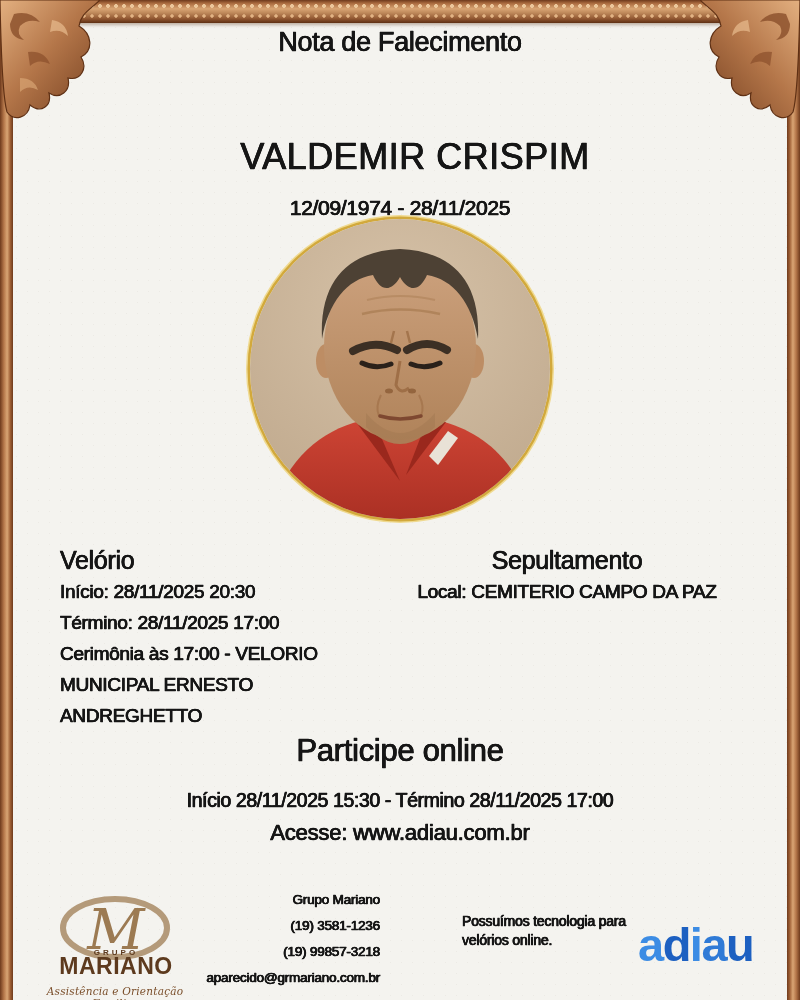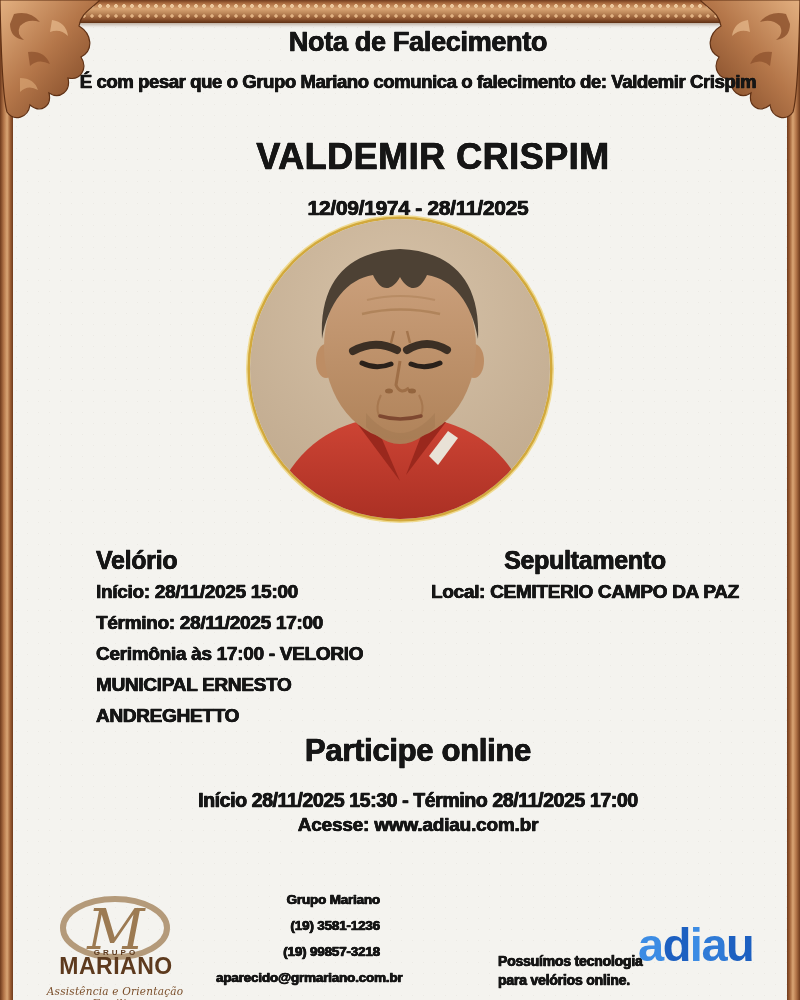--- a/index.html
+++ b/index.html
@@ -26,22 +26,22 @@
   .frame-side {
     position:absolute; top:0; bottom:0; width:13px; z-index:5;
     background:linear-gradient(to right,#6e3a1c 0%, #b5774a 30%, #d9a574 55%, #9c5d33 80%, #6e3a1c 100%);
   }
   .frame-left { left:0; }
   .frame-right { right:0; transform:scaleX(-1); }
   .corner { position:absolute; top:0; width:100px; height:122px; z-index:7; }
   .corner-left { left:0; }
   .corner-right { right:0; transform:scaleX(-1); }
   
-  .hv { font-weight:bold; -webkit-text-stroke:0.5px currentColor;
-        text-shadow:0.35px 0 0 currentColor, -0.35px 0 0 currentColor;padding-left:36px; }
+  .hv { font-weight:normal; -webkit-text-stroke:0.5px currentColor;
+        text-shadow:0.35px 0 0 currentColor, -0.35px 0 0 currentColor; }
   
   .title { position:absolute; top:27px; left:0; width:100%; text-align:center;
            font-size:27px; letter-spacing:-0.3px; z-index:8; }
   .subtitle { position:absolute; top:71px; left:0; width:100%; text-align:center;
               font-size:18.5px; letter-spacing:-0.4px; z-index:8; }
   
   .name { position:absolute; top:136px; left:15px; width:100%; text-align:center;
           font-size:36px; letter-spacing:0.5px; }
   .dates { position:absolute; top:196px; left:0; width:100%; text-align:center;
            font-size:21px; letter-spacing:-0.3px; }
@@ -52,30 +52,30 @@
   .photo svg { display:block; }
   
   .wake { position:absolute; top:546px; left:60px; width:330px; }
   .burial { position:absolute; top:546px; right:58px; width:350px; text-align:center; }
   .sec-heading { font-size:25px; letter-spacing:-0.3px; margin-bottom:1px; }
   .detail-line { font-size:19px; letter-spacing:-0.3px; line-height:31px; }
   
   .online { position:absolute; top:733px; left:0; width:100%; text-align:center; }
   .online-heading { font-size:31px; letter-spacing:-0.3px; }
   .online-line1 { margin-top:20px; font-size:19.5px; letter-spacing:-0.4px; }
-  .online-line2 { margin-top:2px; font-size:19px; letter-spacing:-0.2px; }
+  .online-line2 { margin-top:8px; font-size:22px; letter-spacing:-0.2px; }
   
   .mariano { position:absolute; left:40px; top:895px; width:150px; text-align:center; }
   .mariano-tagline { margin-top:0px; font-family:"DejaVu Serif", serif; font-style:italic;
                      font-size:10.5px; color:#7a4e2a; letter-spacing:0.2px; }
   .contact { position:absolute; left:180px; top:892px; width:200px; text-align:right;
              font-size:13.5px; letter-spacing:-0.2px; }
   .contact div { margin-bottom:10px; line-height:16px; }
   .technote { position:absolute; left:462px; top:912px; width:190px;
-              font-size:14px; line-height:19px; letter-spacing:-0.2px;margin-top:40px; }
+              font-size:14px; line-height:19px; letter-spacing:-0.2px; }
   .adiau { position:absolute; left:638px; top:908px; height:60px;
            display:flex; align-items:flex-end; font-size:47px; font-weight:bold;
            letter-spacing:-1.5px; line-height:1; }
   .adiau span { display:inline-block; }
   .al-0 { color:#3c8ce4; } .al-1 { color:#1d60c1; } .al-2 { color:#3c8ce4; }
   .al-3 { color:#2f7ad6; } .al-4 { color:#1d60c1; position:relative; }
 </style>
 </head>
 <body>
 
@@ -100,21 +100,20 @@
     <path d="M20,78 Q34,78 38,90 Q28,84 20,92 Z" fill="#e0ae7c" opacity="0.6"></path>
   </svg>
   <svg class="corner corner-right" viewBox="0 0 100 122">
     <path d="M0,0 L100,0 C90,10 81,13 79,26 C92,34 94,50 81,57 C88,68 81,81 68,78 C71,91 60,100 49,93 C52,106 41,114 30,105 C28,118 14,122 7,112 C3,98 1,55 0,0 Z" fill="url(#cg)" stroke="#5f3014" stroke-width="1.2"></path>
     <path d="M14,14 Q30,10 40,22 Q28,18 20,26 Q16,34 24,40 Q10,38 10,24 Z" fill="#8a4f2b" opacity="0.8"></path>
     <path d="M52,20 Q66,22 68,36 Q60,28 50,32 Z" fill="#e8bc8e" opacity="0.7"></path>
     <path d="M28,52 Q44,50 50,64 Q38,58 30,66 Z" fill="#8a4f2b" opacity="0.7"></path>
   </svg>
 
   <div class="title hv">Nota de Falecimento</div>
-  <div class="subtitle hv">É com pesar que o Grupo Mariano comunica o falecimento de: Valdemir Crispim</div>
 
   <div class="name hv">VALDEMIR CRISPIM</div>
   <div class="dates hv">12/09/1974 - 28/11/2025</div>
 
   <div class="photo">
     <svg viewBox="0 0 300 300" width="300" height="300">
       <defs>
         <radialGradient id="wall" cx="50%" cy="30%" r="85%">
           <stop offset="0%" stop-color="#d6c2a8"></stop>
             <stop offset="100%" stop-color="#bda68a"></stop>
@@ -152,21 +151,21 @@
       <ellipse cx="162" cy="172" rx="4" ry="2.5" fill="#84552f" opacity="0.7"></ellipse>
       <path d="M131,176 Q125,188 129,197" stroke="#9a6a42" stroke-width="2" fill="none" opacity="0.55"></path>
       <path d="M169,176 Q175,188 171,197" stroke="#9a6a42" stroke-width="2" fill="none" opacity="0.55"></path>
       <path d="M130,197 Q150,203 171,197" stroke="#7e4830" stroke-width="3.5" fill="none" stroke-linecap="round"></path>
       <path d="M116,194 Q150,234 185,194 L185,208 Q150,242 116,208 Z" fill="#8d6743" opacity="0.22"></path>
     </svg>
   </div>
 
   <div class="wake">
     <div class="sec-heading hv">Velório</div>
-    <div class="detail-line hv">Início: 28/11/2025 15:00</div>
+    <div class="detail-line hv">Início: 28/11/2025 20:30</div>
     <div class="detail-line hv">Término: 28/11/2025 17:00</div>
     <div class="detail-line hv">Cerimônia às 17:00 - VELORIO MUNICIPAL ERNESTO ANDREGHETTO</div>
   </div>
 
   <div class="burial">
     <div class="sec-heading hv">Sepultamento</div>
     <div class="detail-line hv">Local: CEMITERIO CAMPO DA PAZ</div>
   </div>
 
   <div class="online">

